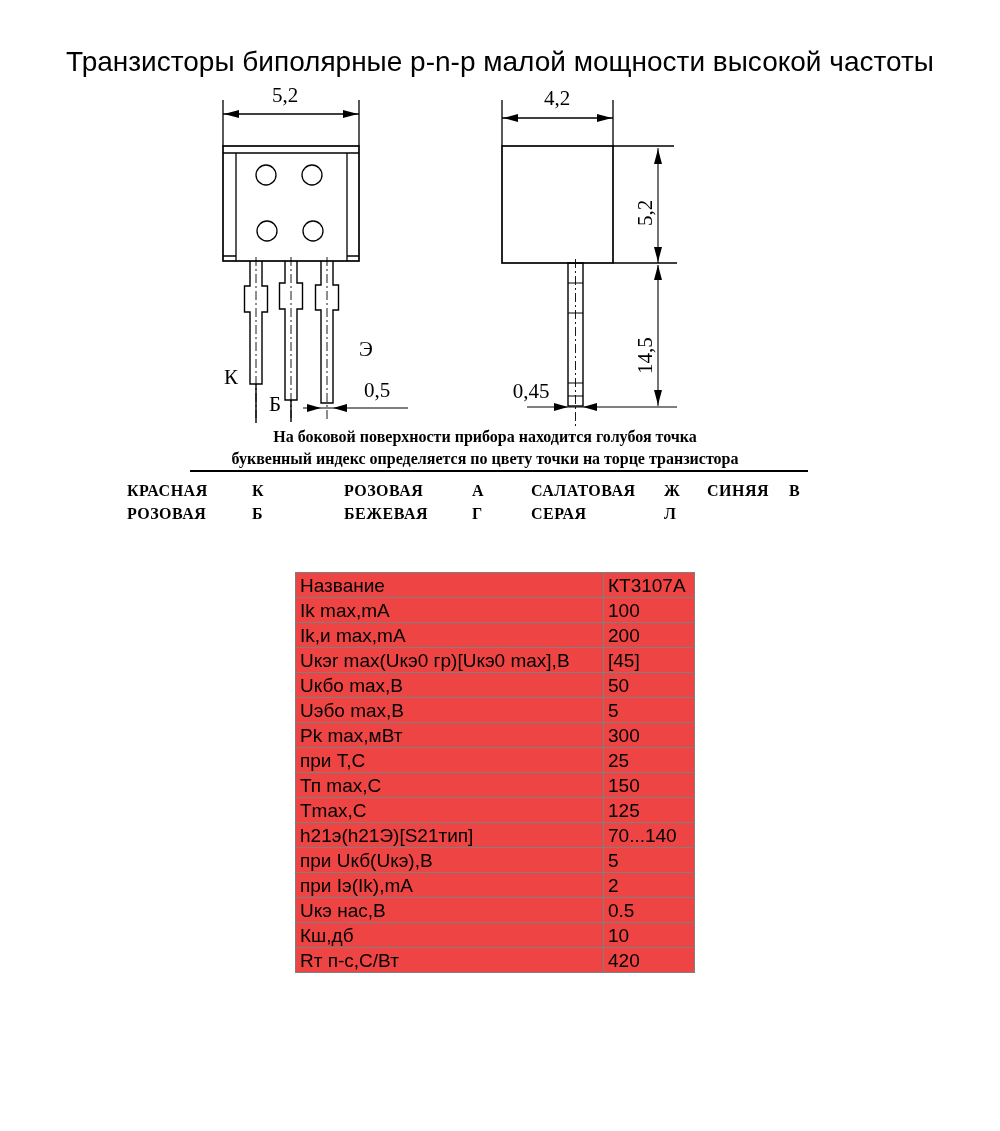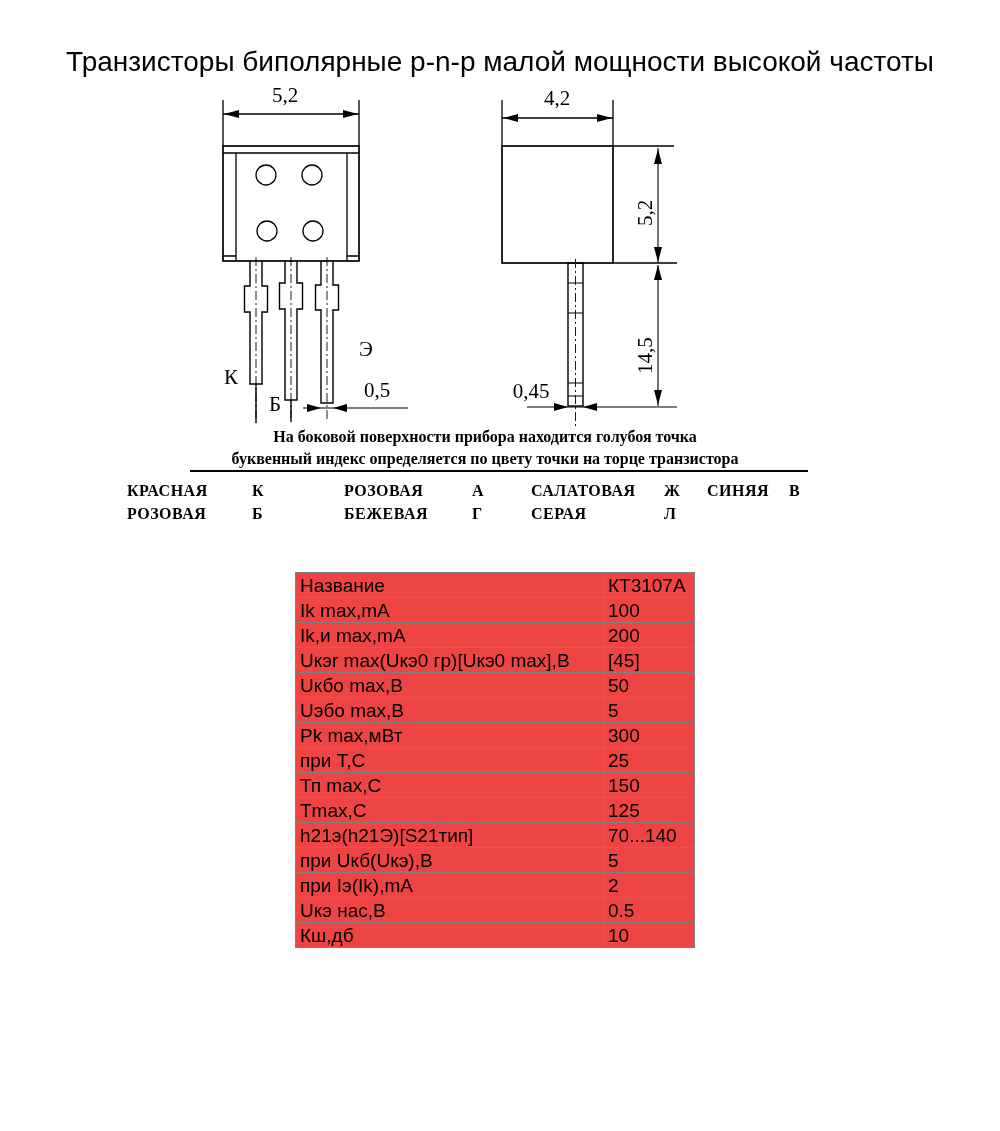--- a/index.html
+++ b/index.html
@@ -198,14 +198,18 @@
         <td class="value">2</td>
       </tr>
   <tr>
         <td class="param">Uкэ нас,В</td>
         <td class="value">0.5</td>
       </tr>
   <tr>
         <td class="param">Кш,дб</td>
         <td class="value">10</td>
       </tr>
+  <tr>
+        <td class="param">Rт п-с,С/Вт</td>
+        <td class="value">420</td>
+      </tr>
 </tbody>
   </table>
 
 </body></html>

